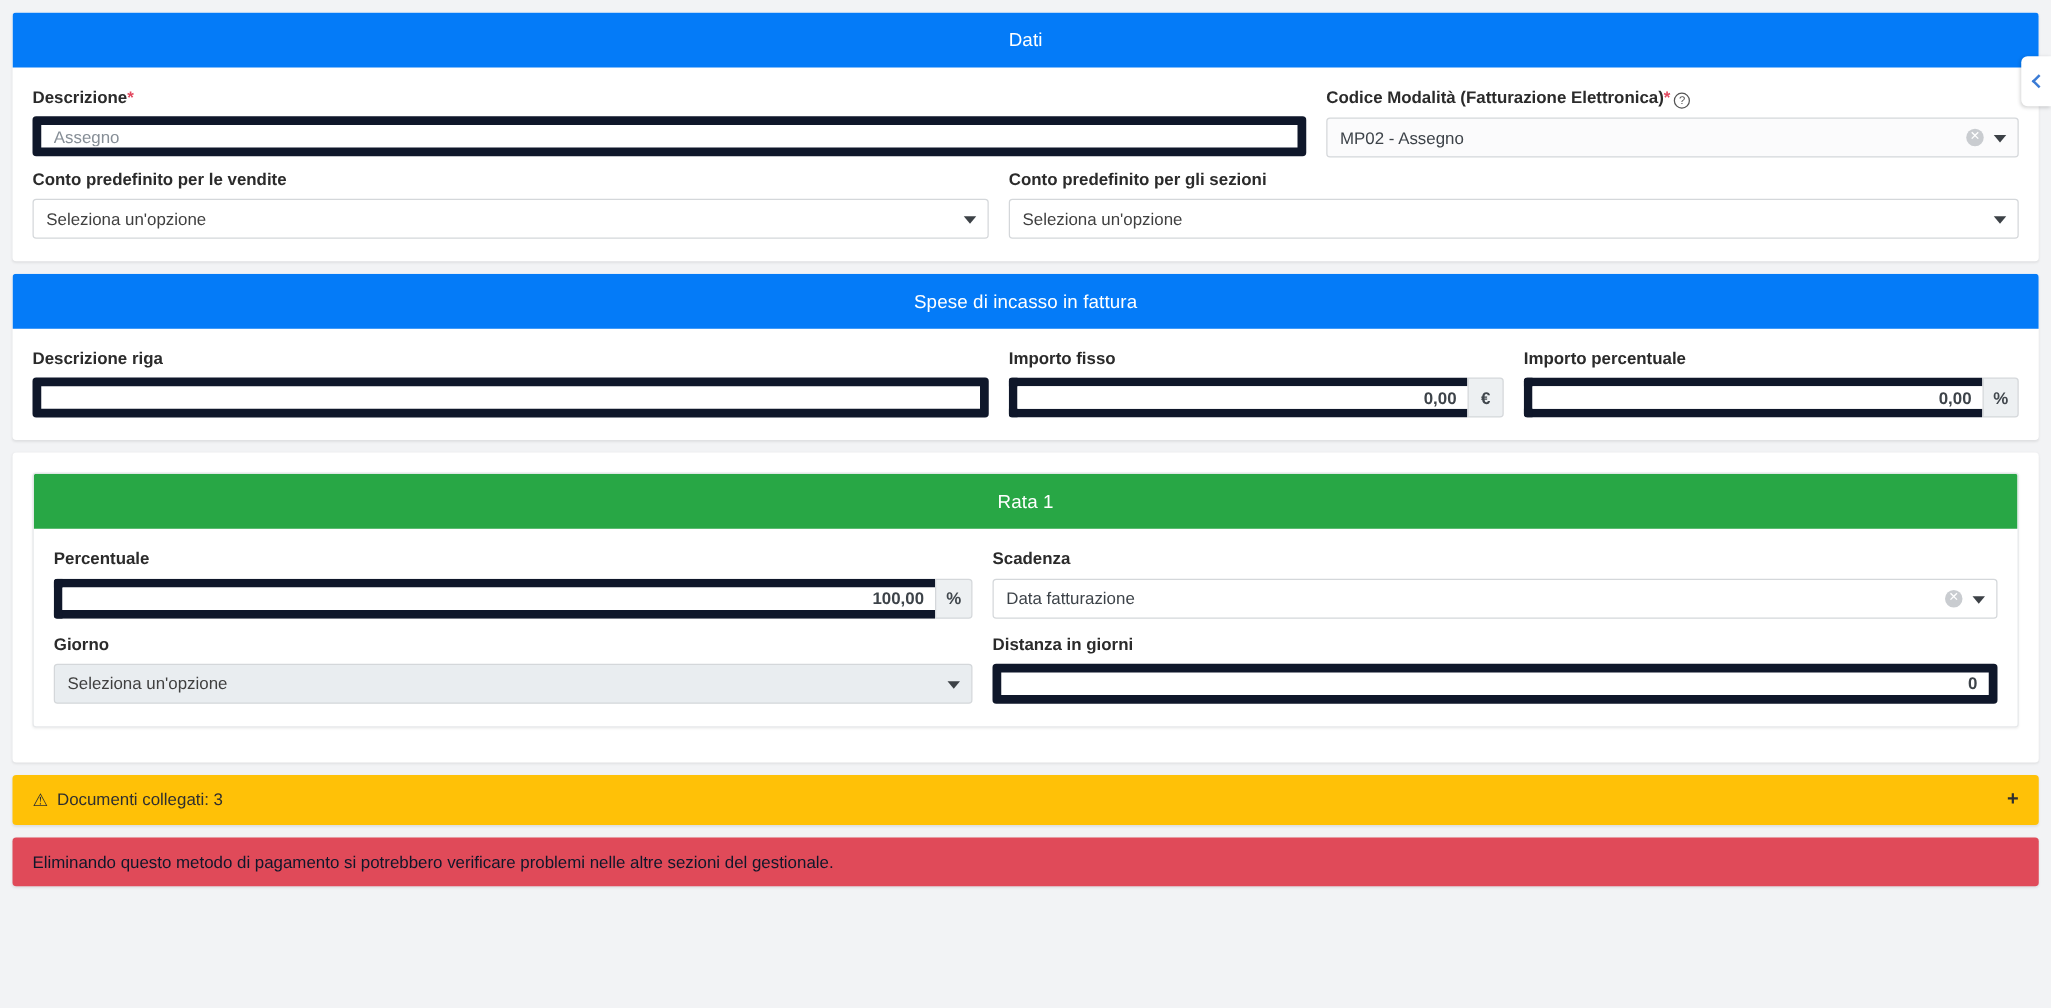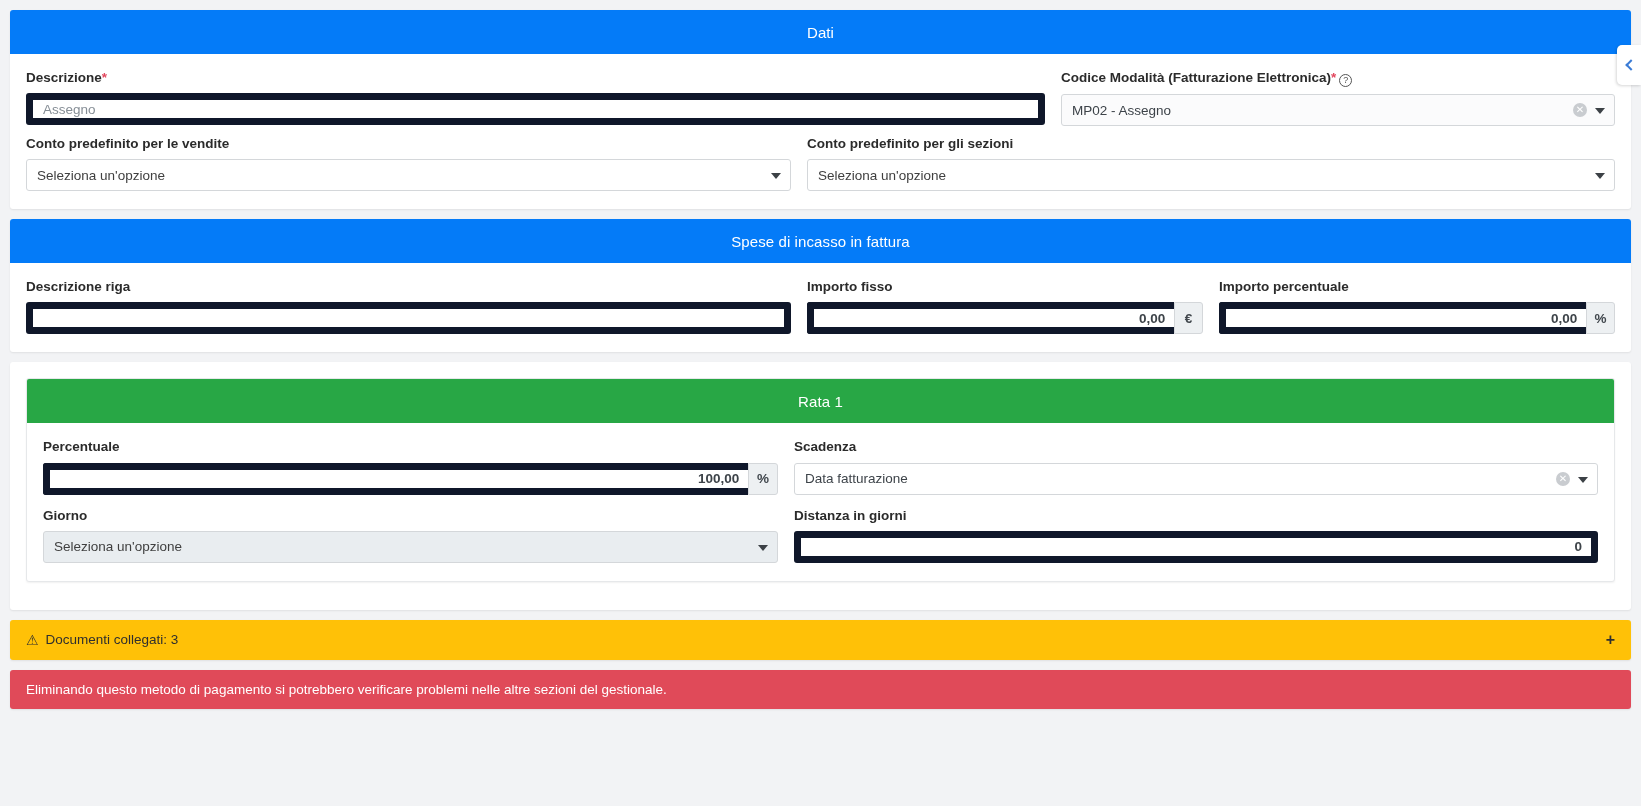--- a/index.html
+++ b/index.html
@@ -163,21 +163,21 @@
   .alert {
     border-radius: 3px;
     padding: 12px 16px;
     font-size: 13.5px;
     margin-bottom: 10px;
     display: flex;
     align-items: flex-start;
     box-shadow: 0 1px 2px rgba(0,0,0,0.08);
   }
   .alert-warning { background: #ffc107; color: #2f2f2f; }
-  .alert-danger  { background: #e04a59; color: #ffffff; }
+  .alert-danger  { background: #e04a59; color: #0f172a; }
   .alert .txt { flex: 1 1 auto; }
   .warn-tri {
     display: inline-block;
     margin-right: 7px;
     vertical-align: -1px;
     font-size: 14px;
     line-height: 1;
   }
   .plus-btn {
     font-size: 16px;

